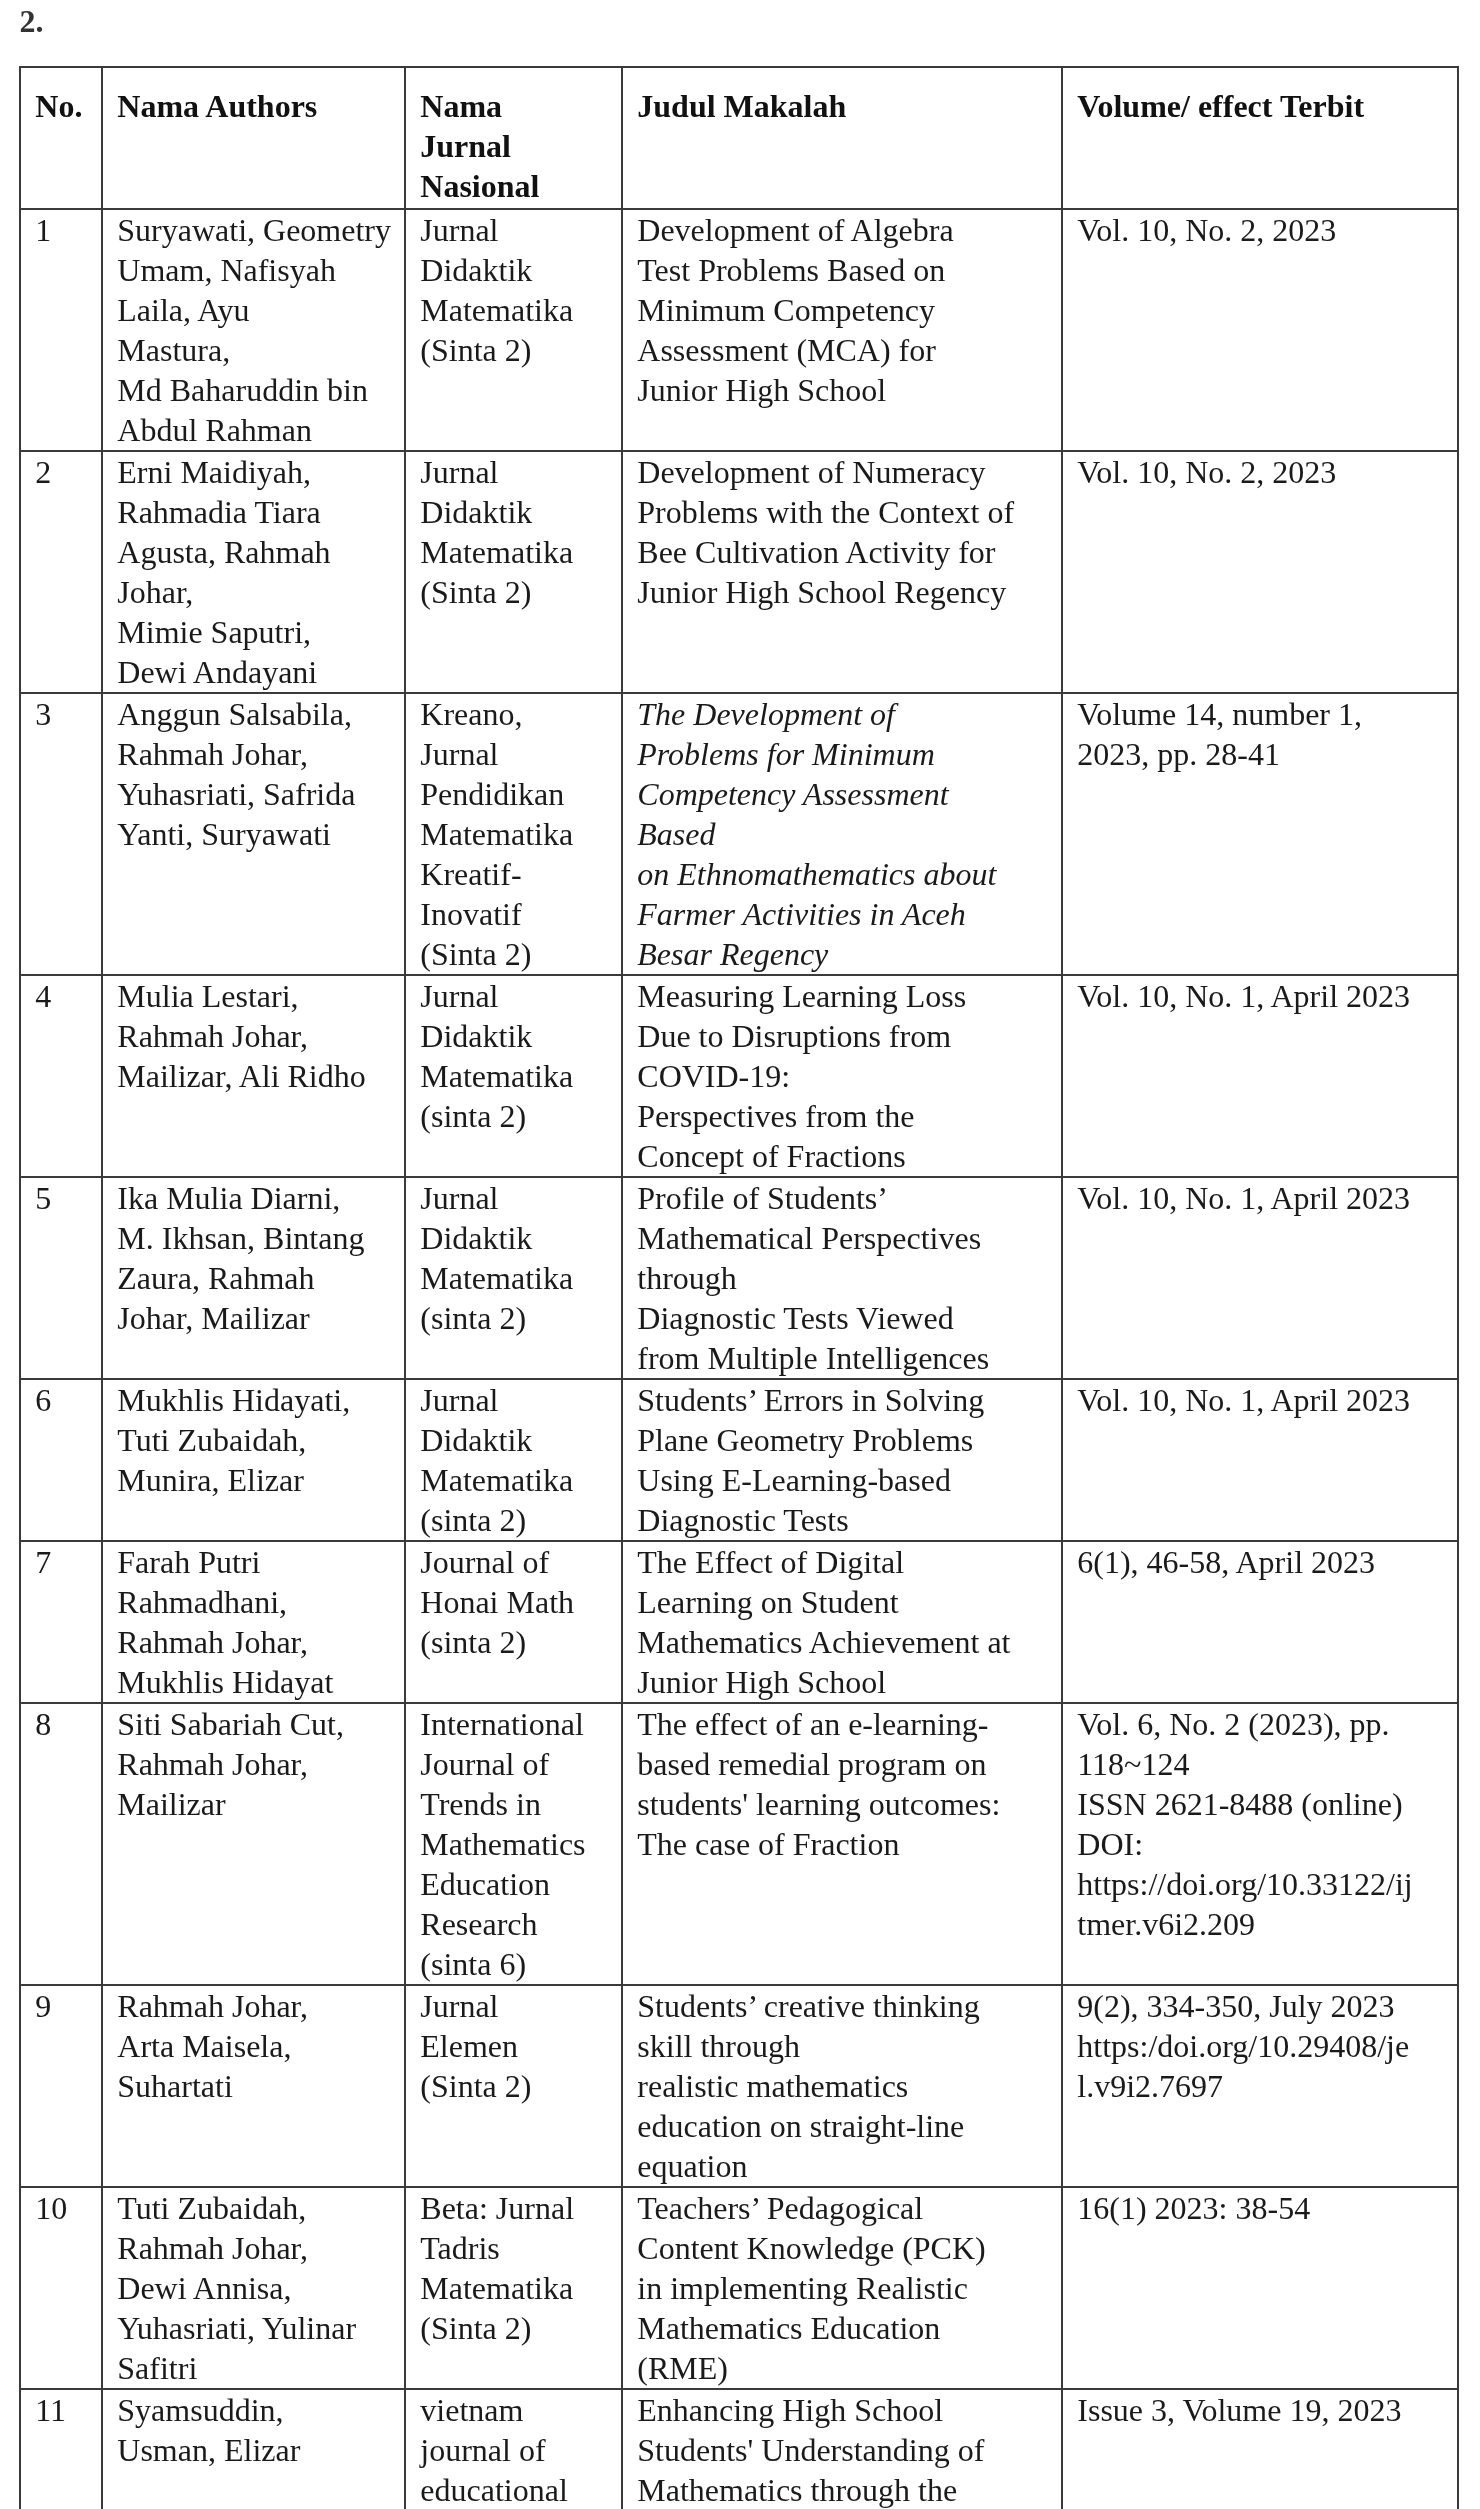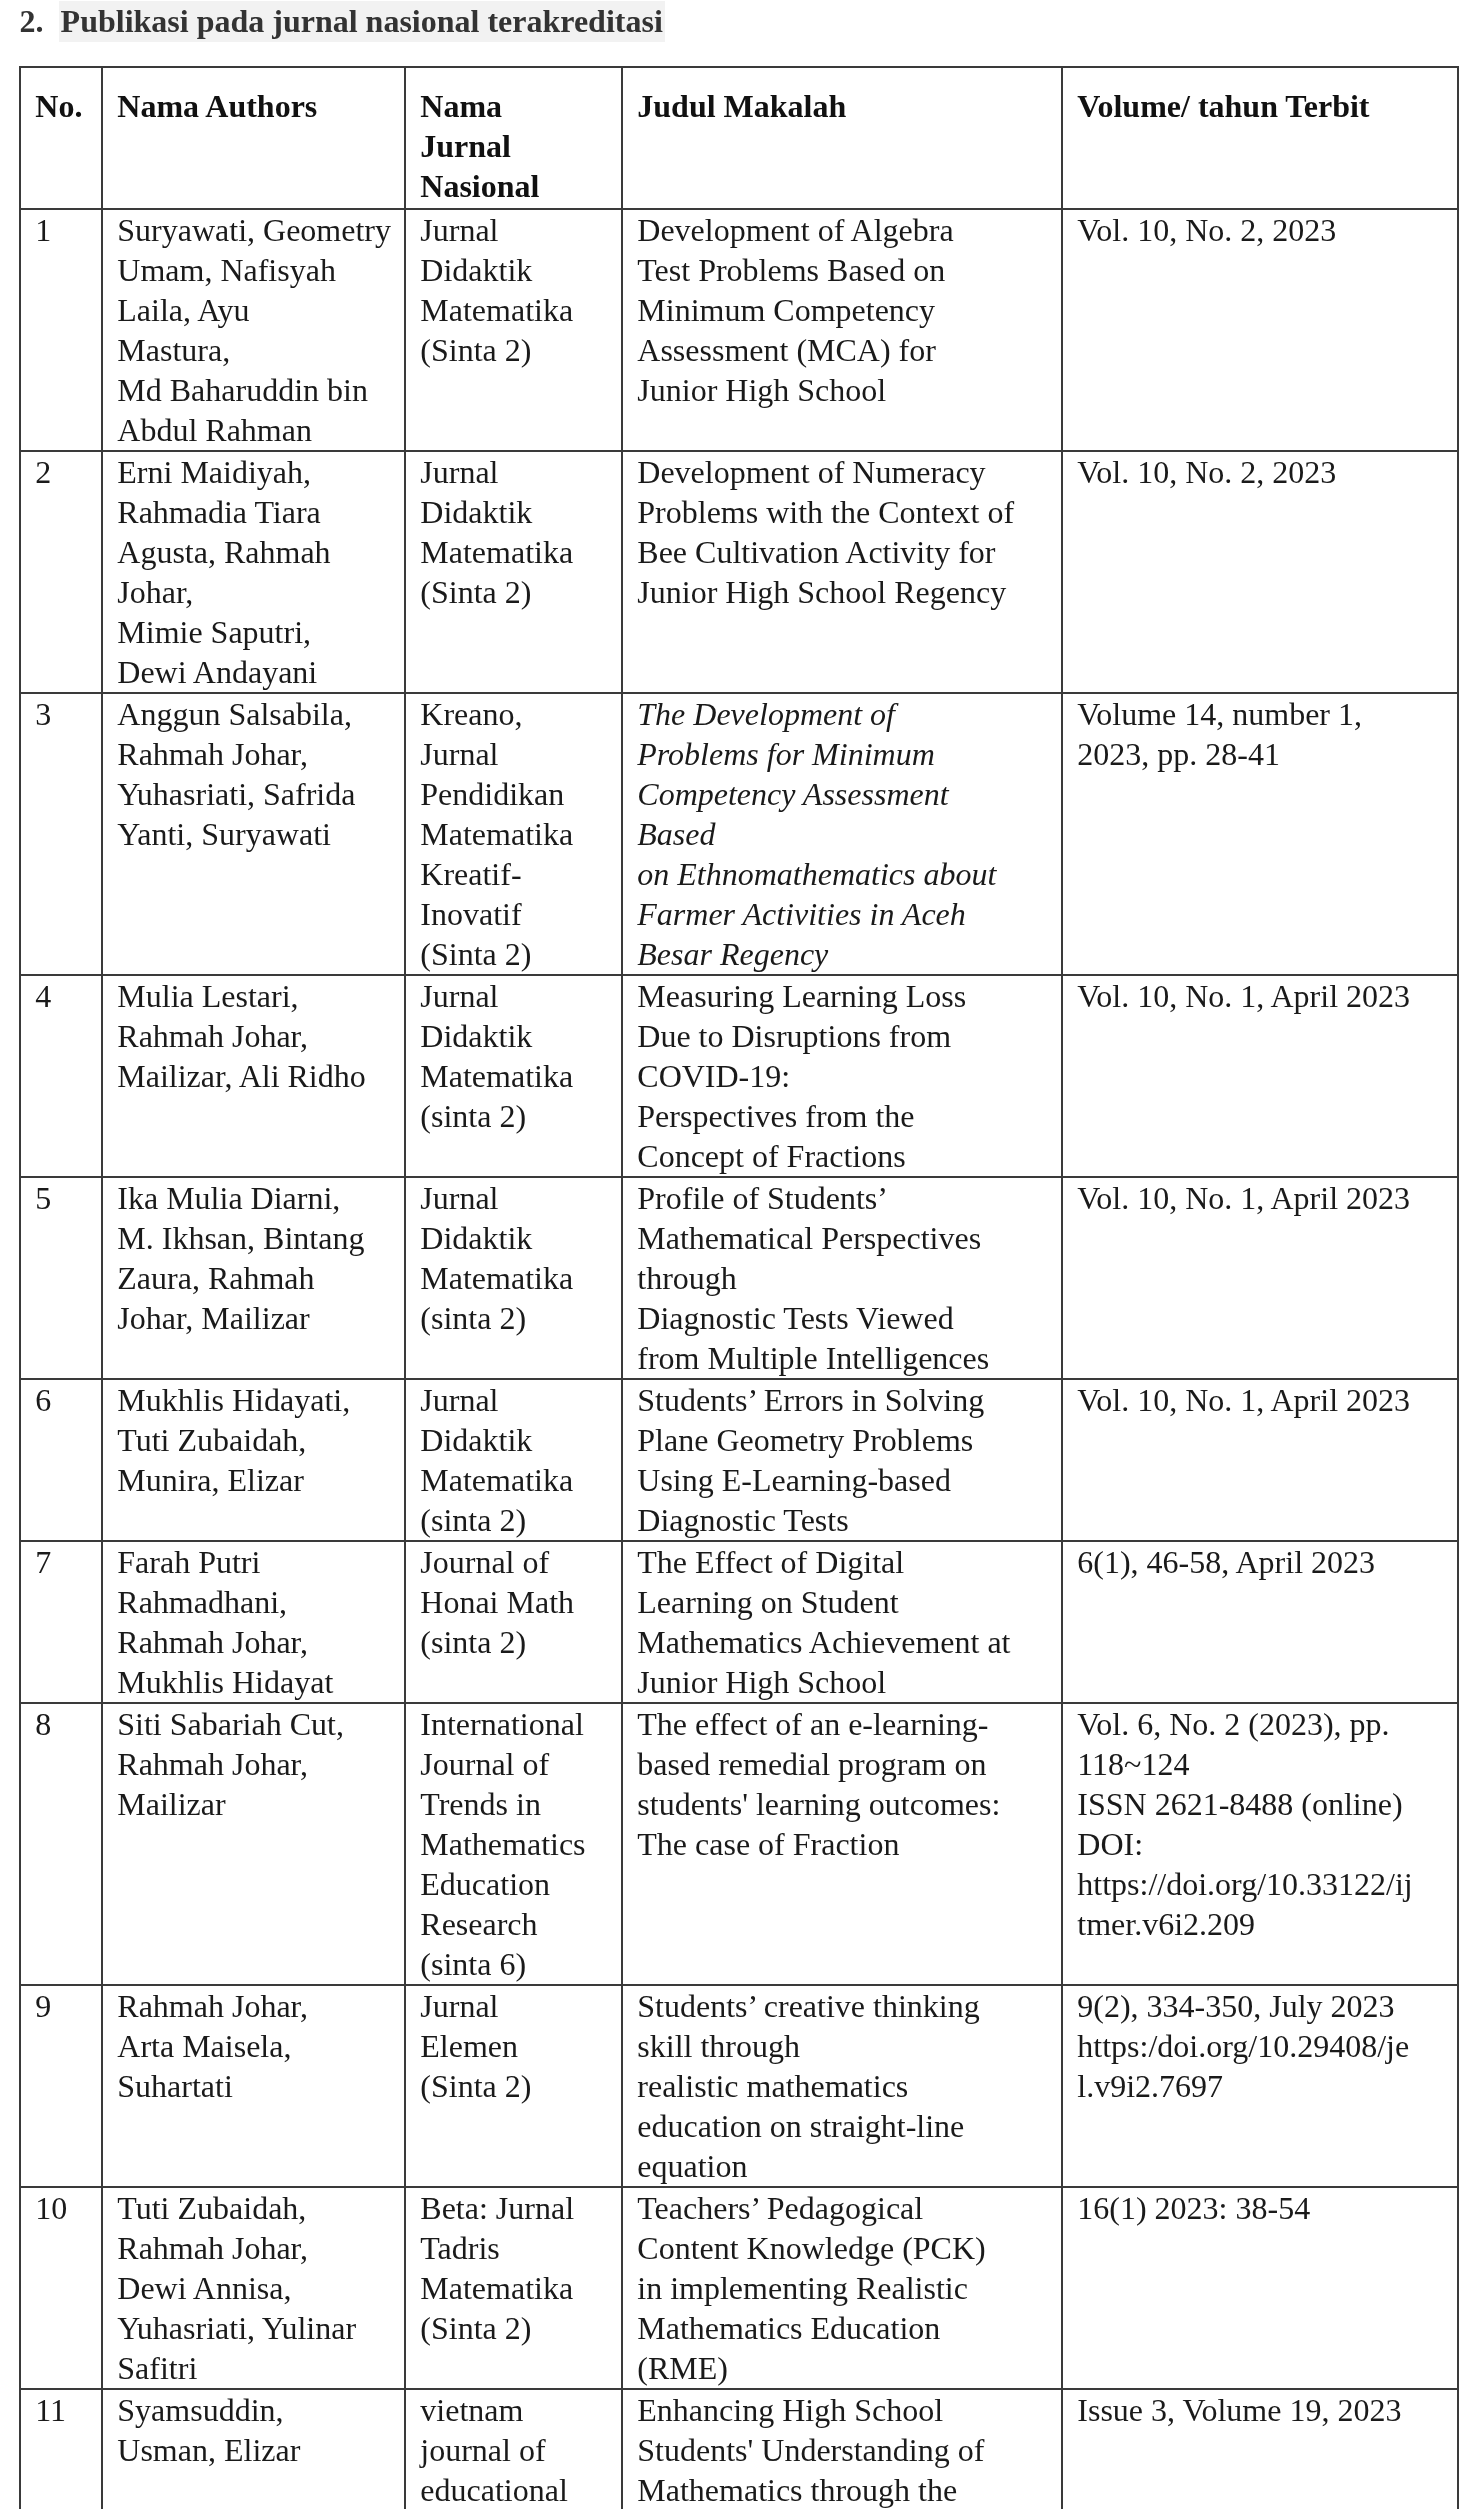--- a/index.html
+++ b/index.html
@@ -71,42 +71,41 @@
       padding-bottom: 0px;
     }
     .line { display: block; white-space: nowrap; }
     .italic { font-style: italic; margin-top: 32px; }
   </style>
 </head>
 <body>
 
 <div class="heading">
   <span class="num">2.</span>
-  <span class="text">Publikasi pada jurnal nasional terakreditasi</span>
 </div>
 
 <table class="pubs">
   <colgroup>
     <col class="c-no">
       <col class="c-auth">
       <col class="c-jur">
       <col class="c-title">
       <col class="c-vol">
   </colgroup>
   <thead>
     <tr>
       <th>No.</th>
       <th>Nama Authors</th>
       <th>
         <span class="line">Nama</span>
         <span class="line">Jurnal</span>
         <span class="line">Nasional</span>
       </th>
       <th>Judul Makalah</th>
-      <th>Volume/ tahun Terbit</th>
+      <th>Volume/ effect Terbit</th>
     </tr>
   </thead>
   <tbody id="table-body">
       <tr>
         <td>1</td>
         <td>
           <span class="line">Suryawati, Geometry</span>
           <span class="line">Umam, Nafisyah</span>
           <span class="line">Laila, Ayu</span>
           <span class="line">Mastura,</span>

